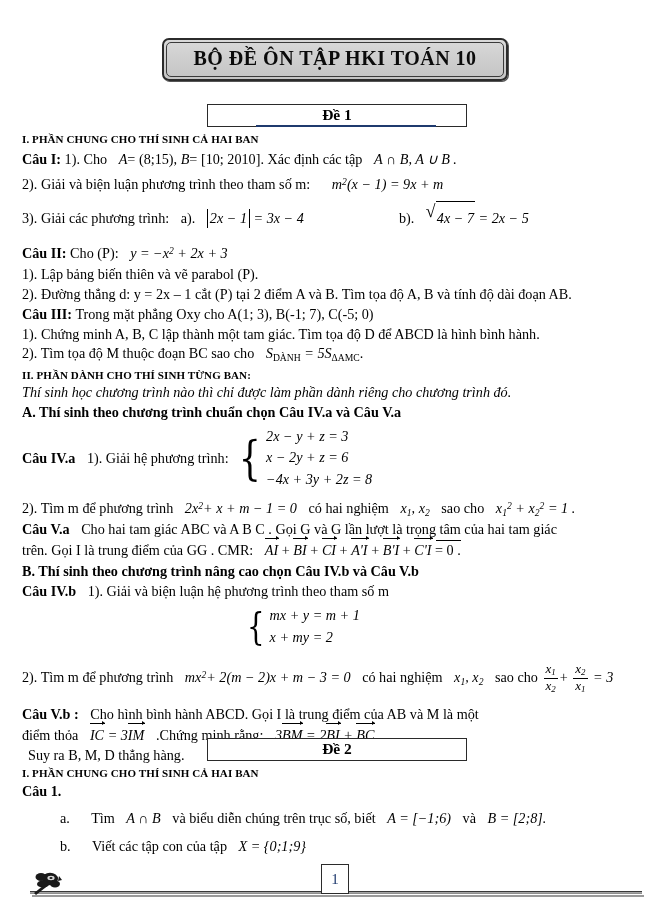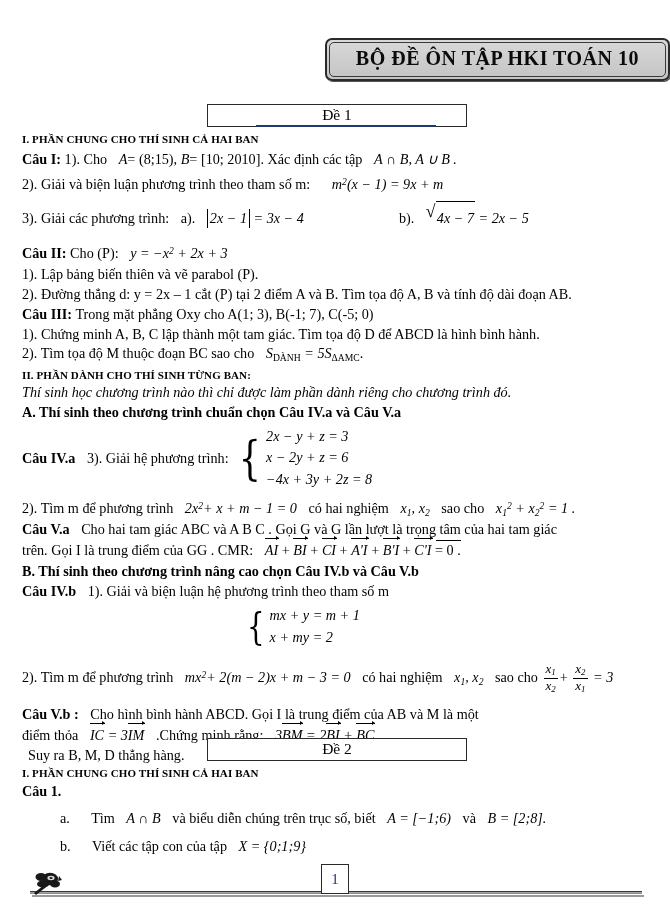--- a/index.html
+++ b/index.html
@@ -13,21 +13,21 @@
     position: relative;
     overflow: hidden;
   }
 
   .page { position: relative; width: 670px; height: 922px; }
 
   
   .title-wrap {
     position: absolute;
     top: 38px; left: 0; right: 0;
-    display: flex; justify-content: flex-end;
+    display: flex; justify-content: center;
   }
   .title-box {
     border: 2px solid #2b2b2b;
     border-radius: 7px;
     background: linear-gradient(180deg,#d9d9d9 0%,#cfcfcf 45%,#c4c4c4 100%);
     padding: 2px;
     box-shadow: 1px 1px 0 #555;
   }
   .title-inner {
     border: 1px solid #3a3a3a;
@@ -45,21 +45,21 @@
   
   .de-wrap { display: flex; justify-content: center; }
   .de-box {
     border: 1px solid #2a2a2a;
     background: #ffffff;
     width: 260px;
     text-align: center;
     padding: 1px 0 2px 0;
     position: relative;
   }
-  .de-text { font-weight: normal; font-size: 15.5px; }
+  .de-text { font-weight: bold; font-size: 15.5px; }
   .de-underline {
     position: absolute;
     left: 48px; right: 30px; bottom: -1px;
     height: 2px; background: #1f3a6e;
   }
 
   
   .body { position: absolute; left: 22px; right: 18px; }
   .ln { font-size: 14.2px; line-height: 1.32; margin: 0 0 1px 0; white-space: nowrap; }
   .ln.wrapok { white-space: normal; }
@@ -217,21 +217,21 @@
       <span class="mi">= 5S</span><sub>ΔAMC</sub><span>.</span>
     </div>
 
     <div class="ln heading" style="margin-top:3px;">II. PHẦN DÀNH CHO THÍ SINH TỪNG BAN:</div>
     <div class="ln i">Thí sinh học chương trình nào thì chỉ được làm phần dành riêng cho chương trình đó.</div>
     <div class="ln b">A. Thí sinh theo chương trình chuẩn chọn Câu IV.a  và Câu V.a</div>
 
     <div class="sysblock" style="margin-top:4px;">
       <div style="align-self:center; white-space:nowrap; font-size:14.2px;">
         <span class="b">Câu IV.a</span><span class="sp"></span>
-        <span>3). Giải hệ phương trình:</span>
+        <span>1). Giải hệ phương trình:</span>
       </div>
       <div class="sys" style="margin-left:6px;">
         <span class="brace">{</span>
         <span class="rows">
           <div class="mi">2x − y + z = 3</div>
           <div class="mi">x − 2y + z = 6</div>
           <div class="mi">−4x + 3y + 2z = 8</div>
         </span>
       </div>
     </div>

